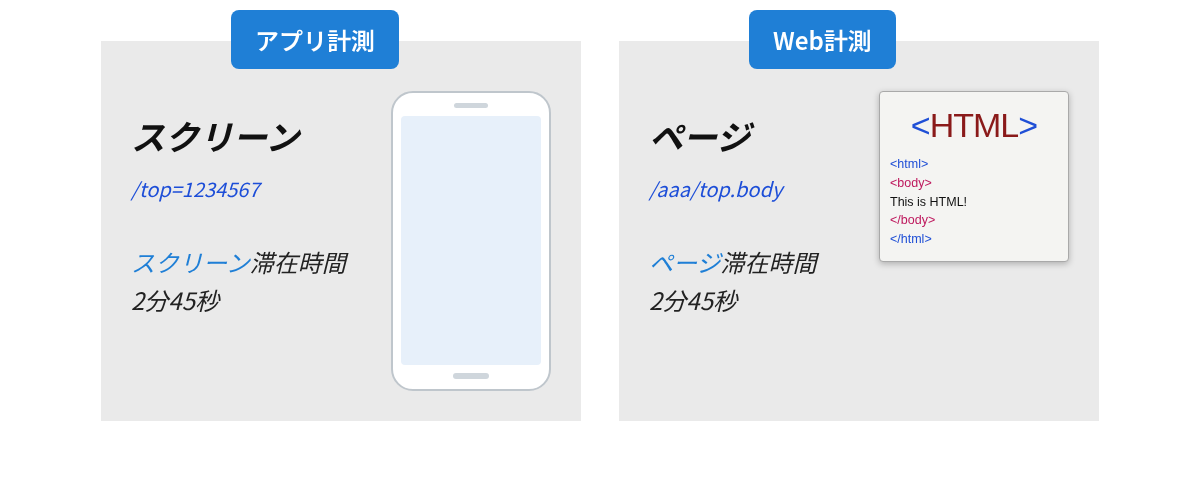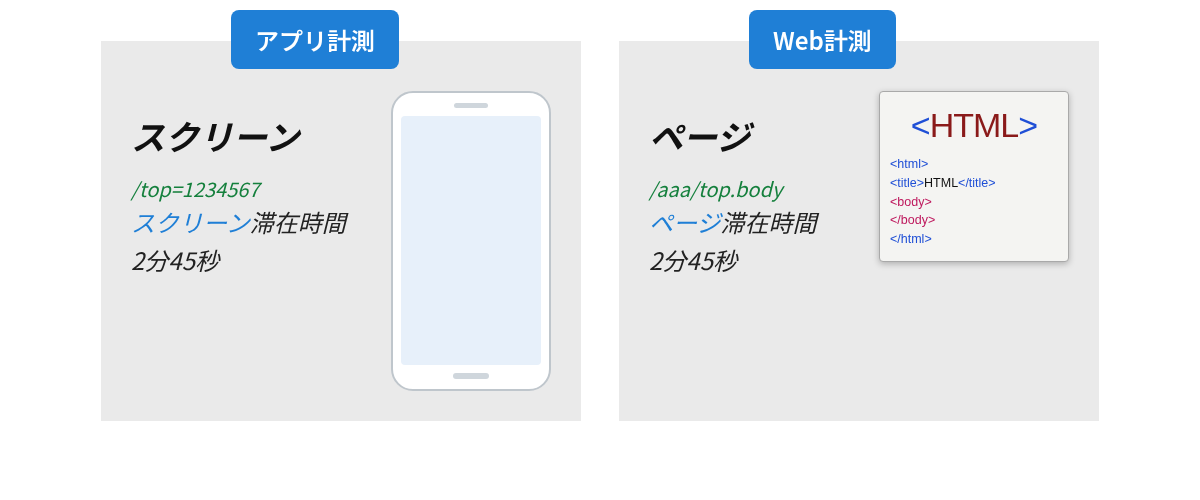--- a/index.html
+++ b/index.html
@@ -47,21 +47,22 @@
     font-style: italic;
   }
   .title {
     font-size: 34px;
     font-weight: 700;
     color: #111;
     margin-bottom: 14px;
   }
   .path {
     font-size: 20px;
-    color: #15803d;
+    color: #1d4ed8;
+    margin-bottom: 40px;
     font-weight: 400;
   }
   .stay {
     font-size: 24px;
     color: #222;
     line-height: 1.6;
   }
   .stay .blue { color: #1f7fd6; }
   
   .phone {
@@ -148,24 +149,22 @@
           <span class="blue">ページ</span><span>滞在時間</span><br>
           <span>2分45秒</span>
         </div>
       </div>
       <div class="doc">
         <div class="big">
           <span class="ang">&lt;</span><span class="htxt">HTML</span><span class="ang">&gt;</span>
         </div>
         <div class="code">
           <div><span class="tag">&lt;html&gt;</span></div>
-          <div>
-            <span class="tag">&lt;title&gt;</span><span class="plain">HTML</span><span class="tag">&lt;/title&gt;</span>
-          </div>
           <div><span class="btag">&lt;body&gt;</span></div>
+          <div><span class="plain">This is HTML!</span></div>
           <div><span class="btag">&lt;/body&gt;</span></div>
           <div><span class="tag">&lt;/html&gt;</span></div>
         </div>
       </div>
     </div>
   </div>
 
 </div>
 
 </body></html>

